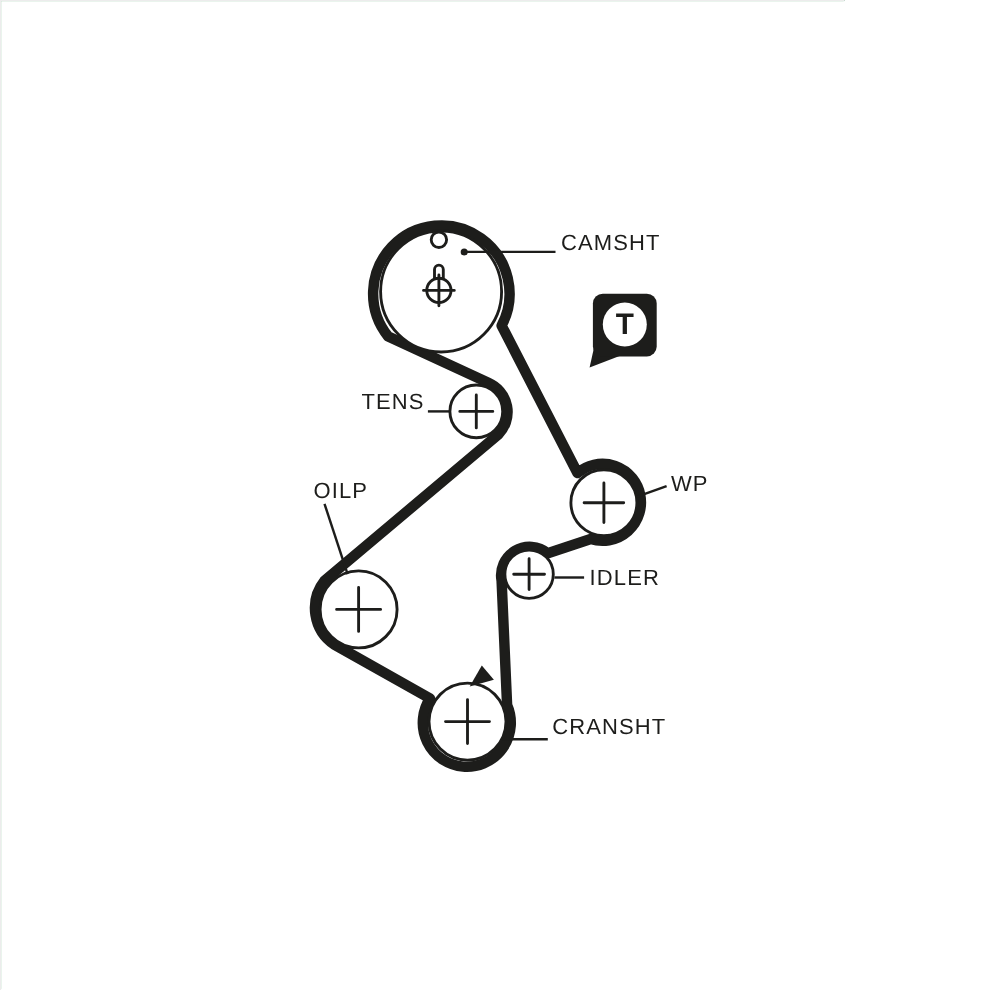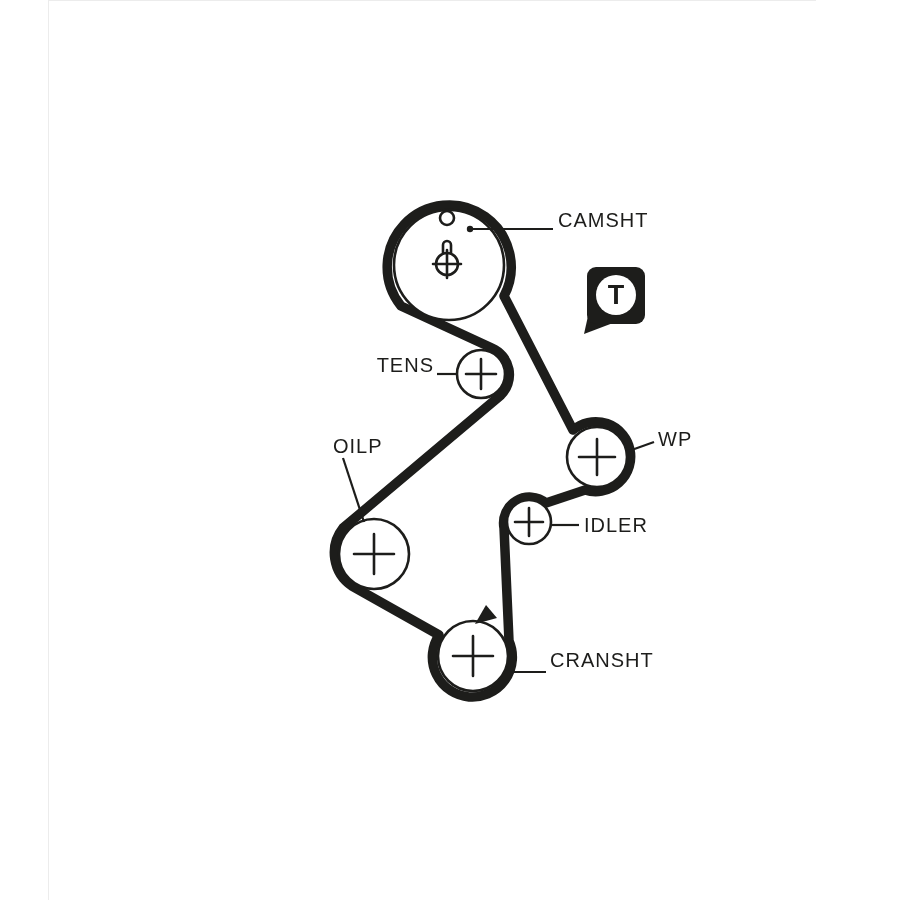--- a/index.html
+++ b/index.html
@@ -1,20 +1,19 @@
 <!DOCTYPE html>
 <html><head>
 <meta charset="utf-8">
 <style>
   html,body{margin:0;padding:0;background:#ffffff;}
   .canvas{
     width:768px;height:900px;box-sizing:border-box;
     border:1px solid #ececec;background:#15803d;position:relative;
     font-family:"Liberation Sans", sans-serif;
-    margin-left:48px;
   }
   svg{display:block;}
   .belt{fill:none;stroke:#1d1d1b;stroke-width:9.5;stroke-linejoin:round;}
   .pulley{fill:#ffffff;stroke:#1d1d1b;stroke-width:2.6;}
   .thin{fill:none;stroke:#1d1d1b;stroke-width:2.6;stroke-linecap:round;}
   .leader{fill:none;stroke:#1d1d1b;stroke-width:2.2;stroke-linecap:butt;}
   .lbl{
     font-family:"Liberation Sans", sans-serif;
     font-size:20px;letter-spacing:1px;fill:#1d1d1b;
   }

